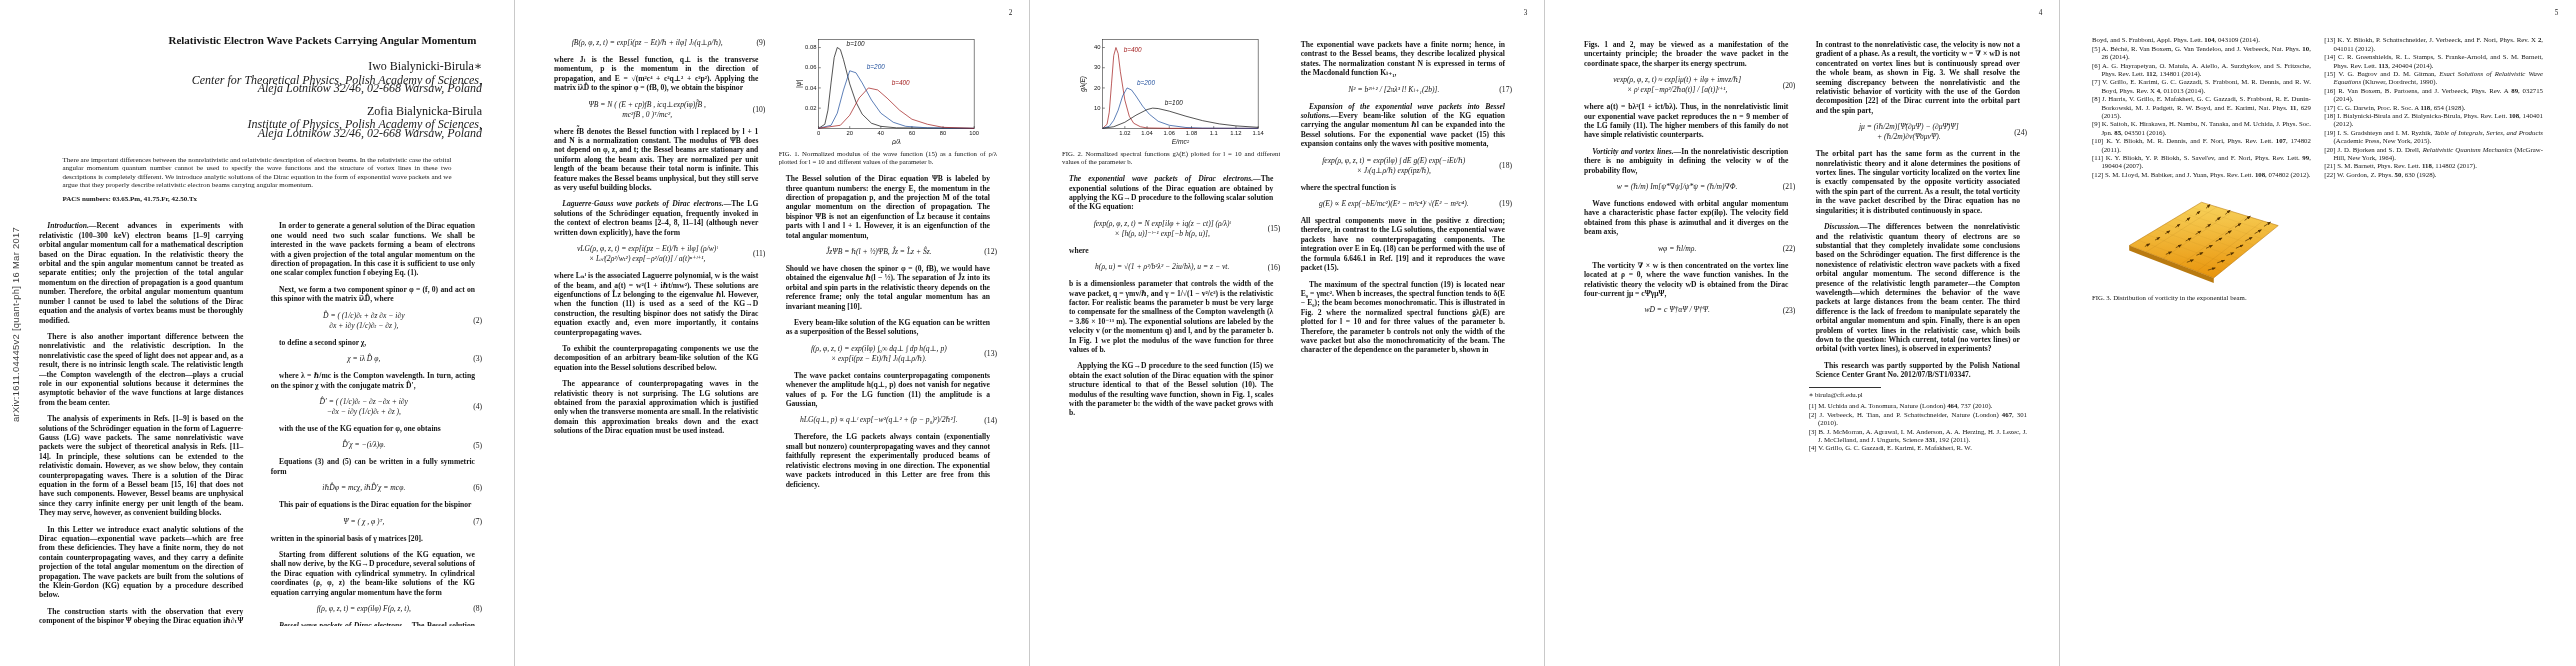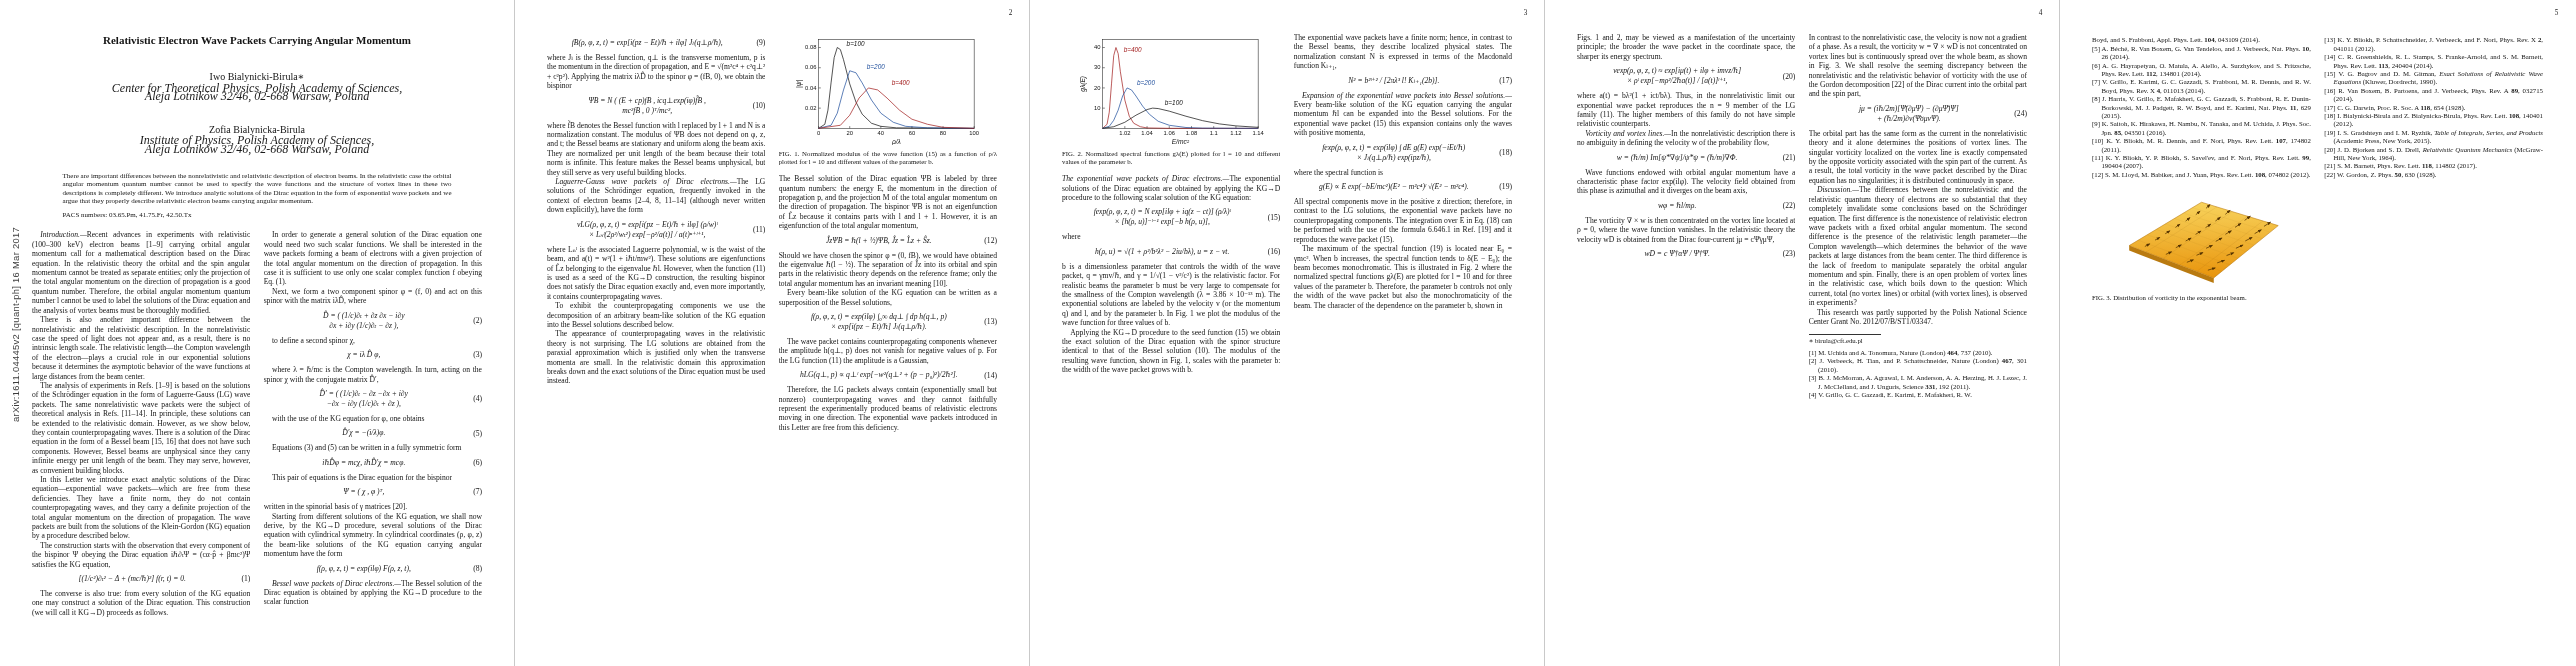--- a/index.html
+++ b/index.html
@@ -3,31 +3,31 @@
 <meta charset="utf-8">
 <style>
   html,body{margin:0;padding:0;background:#9a9a9a;}
   #canvas{width:2576px;height:667px;display:flex;background:#fff;}
   .page{width:515px;height:667px;background:#ffffff;box-sizing:border-box;border-right:0.6px solid #c9c9c9;
         position:relative;overflow:hidden;font-family:"Liberation Serif","DejaVu Serif",serif;color:#141414;
         padding:22px 32px 20px 32px;}
   .page:last-child{border-right:none;}
   .pagenum{position:absolute;top:9px;right:16.7px;font-size:7.2px;color:#222;}
   
-  .titleblock{text-align:center;margin-top:12.2px;}
+  .titleblock{text-align:right;margin-top:12.2px;}
   .ptitle{font-size:11px;font-weight:bold;margin:0 5.6px;line-height:13.3px;}
-  .author{font-size:10px;margin-top:24px;}
+  .author{font-size:12px;margin-top:12px;}
   .affil{font-style:italic;font-size:12px;line-height:8.3px;margin-top:1.1px;color:#1a1a1a;}
   .abstract{width:389px;margin:19px auto 0;font-size:7px;line-height:8.5px;text-align:justify;}
-  .pacs{width:389px;margin:5.6px auto 0;font-size:7px;}
+  .pacs{width:389px;margin:5.6px auto 0;font-size:7px;font-weight:bold;}
   
   .cols{display:flex;gap:13.3px;margin-top:11px;}
   .col{width:219px;text-align:justify;font-size:7.6px;line-height:9.4px;overflow:hidden;}
   .colfull{height:618px;}
-  .para{margin:0;text-indent:8.3px;}
+  .para{margin:7px;text-indent:8.3px;font-weight:bold;}
   .para.noind{text-indent:0;}
   .para i{font-style:italic;}
   .eq{display:flex;align-items:center;margin:5px 0;font-style:italic;}
   .eqb{flex:1;text-align:center;}
   .eql{display:block;line-height:10px;}
   .eqn{font-style:normal;width:18px;text-align:right;flex:none;}
   
   .figwrap{text-align:center;margin:2.2px 0 1.1px;}
   .caption{font-size:6.8px;line-height:8.3px;text-align:justify;margin:2.2px 0 7.8px;text-indent:0;}
   .chart text{font-family:"Liberation Sans","DejaVu Sans",sans-serif;}

